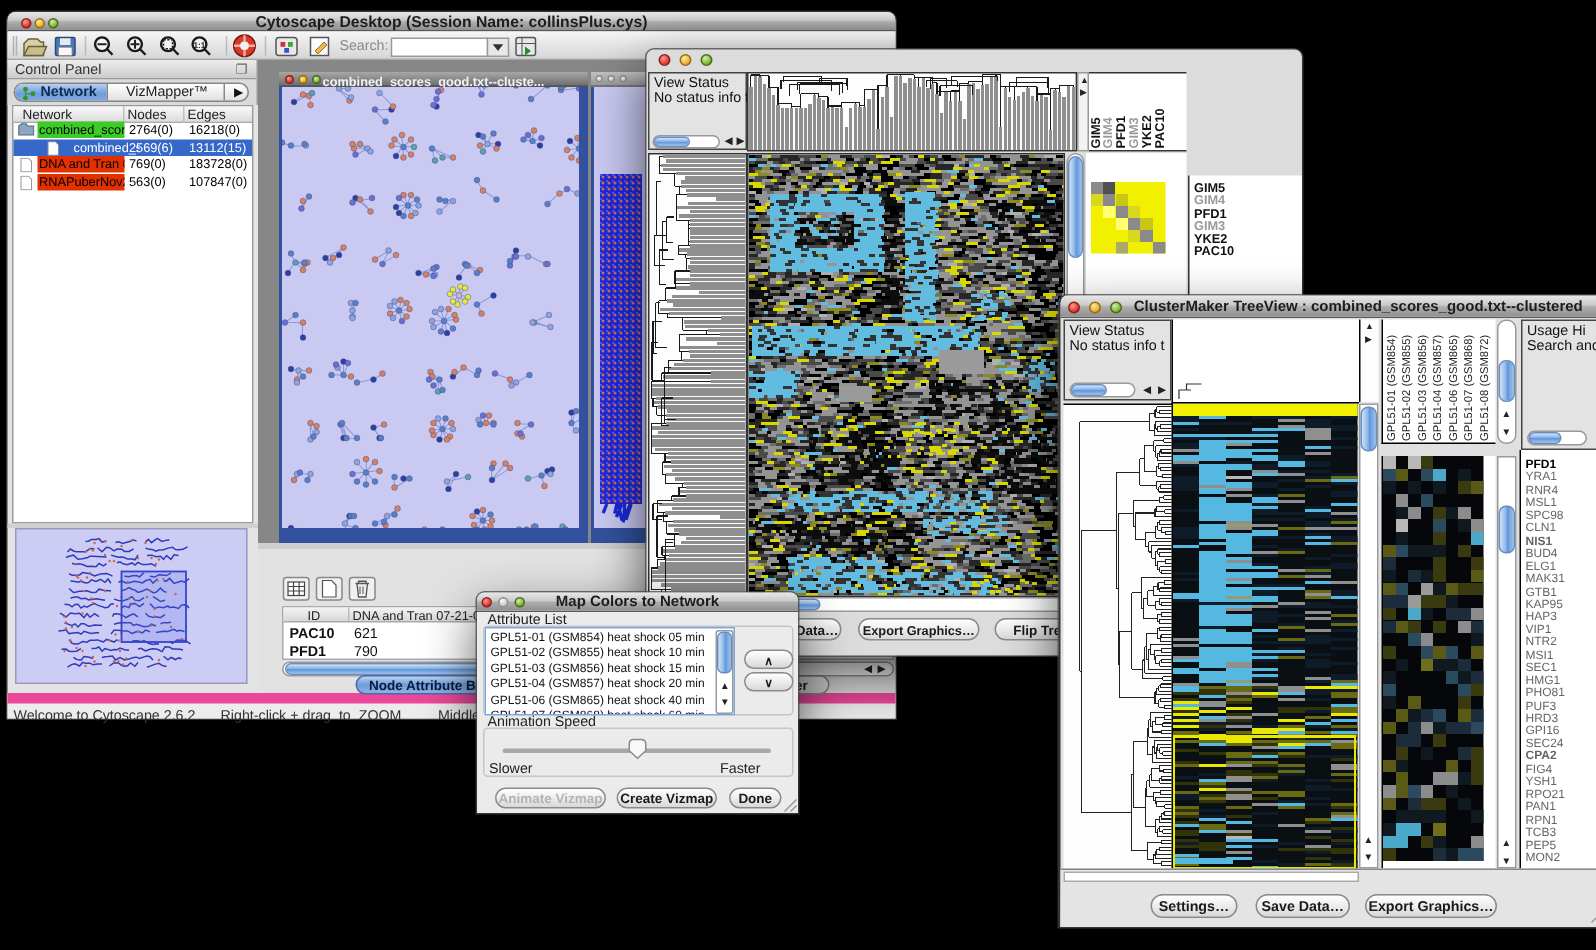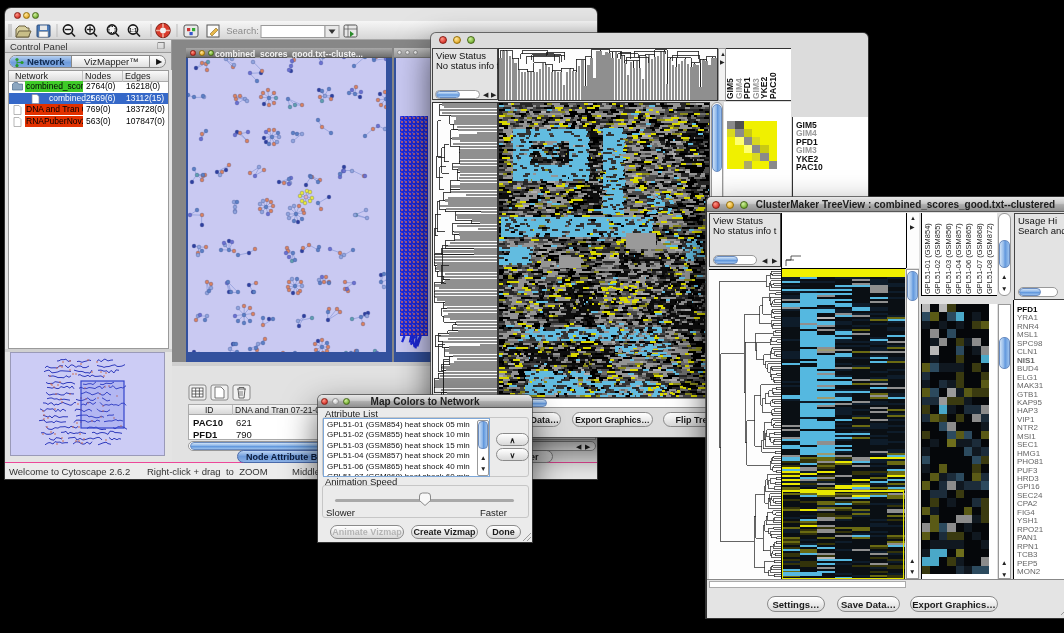--- a/index.html
+++ b/index.html
@@ -19,20 +19,23 @@
 .aquathumb{position:absolute;border-radius:5px;
  background:linear-gradient(#cfe2f6,#8ab4e8 45%,#5f96dc 55%,#9cc2ee);border:1px solid #6a8cc0}
 .aquathumbv{position:absolute;border-radius:5px;
  background:linear-gradient(90deg,#cfe2f6,#8ab4e8 45%,#5f96dc 55%,#9cc2ee);border:1px solid #6a8cc0}
 .btn{position:absolute;border:1px solid #8a8a8a;border-radius:8px;
  background:linear-gradient(#ffffff,#f0f0f0 40%,#d8d8d8);
  font-weight:bold;color:#1a1a1a;text-align:center;white-space:nowrap;overflow:hidden}
 .arr{position:absolute;font-size:7px;color:#222;line-height:7px}
 </style></head><body>
 <div class="win" style="left:5px;top:8px;width:592px;height:471px;background:#e4e4e4;border-radius:6px 6px 0 0">
+    <div class="tb" style="height:13px">
+      <div class="tt" style="top:1px;font-size:10.5px">Cytoscape Desktop (Session Name: collinsPlus.cys)</div>
+    </div>
     <div class="lt red" style="left:9px;top:4px;width:7px;height:7px"></div>
     <div class="lt yel" style="left:18px;top:4px;width:7px;height:7px"></div>
     <div class="lt grn" style="left:27px;top:4px;width:7px;height:7px"></div>
     <div class="abs" style="left:0;top:13px;width:592px;height:19px;background:linear-gradient(#f6f6f6,#d6d6d6);border-bottom:1px solid #a8a8a8"></div>
     <svg style="position:absolute;left:0px;top:13px" width="592" height="19" viewBox="0 0 592 19" shape-rendering="auto">
 <line x1="4" y1="3" x2="4" y2="16" stroke="#b0b0b0" stroke-width="1"></line>
 <line x1="6" y1="3" x2="6" y2="16" stroke="#b0b0b0" stroke-width="1"></line>
 
 <path d="M11 8 l3 -3 h6 l2 2 h2 v9 h-13 z" fill="#d8d0a0" stroke="#6a6040" stroke-width="1"></path>
 <path d="M11 16 l3 -6 h12 l-2.5 6 z" fill="#c8be88" stroke="#6a6040" stroke-width="1"></path>
@@ -250,21 +253,21 @@
         <circle cx="51" cy="85" r="0.8" fill="#cc6644"></circle>
         <circle cx="95" cy="87" r="0.8" fill="#cc6644"></circle>
         <circle cx="73" cy="86" r="0.8" fill="#cc6644"></circle>
         <circle cx="52" cy="88" r="0.8" fill="#cc6644"></circle>
         <circle cx="46" cy="91" r="0.8" fill="#cc6644"></circle>
         <circle cx="71" cy="90" r="0.8" fill="#cc6644"></circle>
         <circle cx="68" cy="88" r="0.8" fill="#cc6644"></circle>
         <rect x="70" y="28" width="43" height="47" fill="rgba(90,110,230,0.22)" stroke="#3344cc" stroke-width="1.2"></rect>
       </svg>
     </div>
-    <div class="abs" style="left:0;top:454px;width:592px;height:17px;background:#ececec;border-top:1px solid #ec4899;font-size:9.5px;color:#333">
+    <div class="abs" style="left:0;top:454px;width:592px;height:17px;background:#ececec;border-top:7px solid #ec4899;font-size:9.5px;color:#333">
       <span style="position:absolute;left:4px;top:3px">Welcome to Cytoscape 2.6.2</span>
       <span style="position:absolute;left:142px;top:3px">Right-click + drag &nbsp;to&nbsp; ZOOM</span>
       <span style="position:absolute;left:287px;top:3px">Middle-click + drag to PAN</span>
     </div>
     <div class="abs" style="left:167px;top:32px;width:425px;height:322px;background:#878787"></div>
     <div class="abs" style="left:389px;top:40px;width:84px;height:314px;background:#33519e">
       <div class="abs" style="left:0;top:0;width:84px;height:10px;background:linear-gradient(#c2c2c2,#989898);border-bottom:1px solid #777">
         <div class="lt gry" style="left:3px;top:2px;width:5px;height:5px"></div>
         <div class="lt gry" style="left:11px;top:2px;width:5px;height:5px"></div>
         <div class="lt gry" style="left:19px;top:2px;width:5px;height:5px"></div>
@@ -875,21 +878,21 @@
       <div style="position:absolute;left:3px;top:114.8px;color:#666;font-weight:normal">VIP1</div>
       <div style="position:absolute;left:3px;top:123.3px;color:#666;font-weight:normal">NTR2</div>
       <div style="position:absolute;left:3px;top:131.8px;color:#666;font-weight:normal">MSI1</div>
       <div style="position:absolute;left:3px;top:140.2px;color:#666;font-weight:normal">SEC1</div>
       <div style="position:absolute;left:3px;top:148.6px;color:#666;font-weight:normal">HMG1</div>
       <div style="position:absolute;left:3px;top:157.1px;color:#666;font-weight:normal">PHO81</div>
       <div style="position:absolute;left:3px;top:165.5px;color:#666;font-weight:normal">PUF3</div>
       <div style="position:absolute;left:3px;top:174.0px;color:#666;font-weight:normal">HRD3</div>
       <div style="position:absolute;left:3px;top:182.4px;color:#666;font-weight:normal">GPI16</div>
       <div style="position:absolute;left:3px;top:190.9px;color:#666;font-weight:normal">SEC24</div>
-      <div style="position:absolute;left:3px;top:199.3px;color:#666;font-weight:normal">CPA2</div>
+      <div style="position:absolute;left:3px;top:199.3px;color:#666;font-weight:bold">CPA2</div>
       <div style="position:absolute;left:3px;top:207.8px;color:#666;font-weight:normal">FIG4</div>
       <div style="position:absolute;left:3px;top:216.2px;color:#666;font-weight:normal">YSH1</div>
       <div style="position:absolute;left:3px;top:224.7px;color:#666;font-weight:normal">RPO21</div>
       <div style="position:absolute;left:3px;top:233.1px;color:#666;font-weight:normal">PAN1</div>
       <div style="position:absolute;left:3px;top:241.6px;color:#666;font-weight:normal">RPN1</div>
       <div style="position:absolute;left:3px;top:250.0px;color:#666;font-weight:normal">TCB3</div>
       <div style="position:absolute;left:3px;top:258.5px;color:#666;font-weight:normal">PEP5</div>
       <div style="position:absolute;left:3px;top:266.9px;color:#666;font-weight:normal">MON2</div>
     </div>
     <div class="abs" style="left:0;top:382px;width:372px;height:39px;background:#e4e4e4;border-top:1px solid #888"></div>

